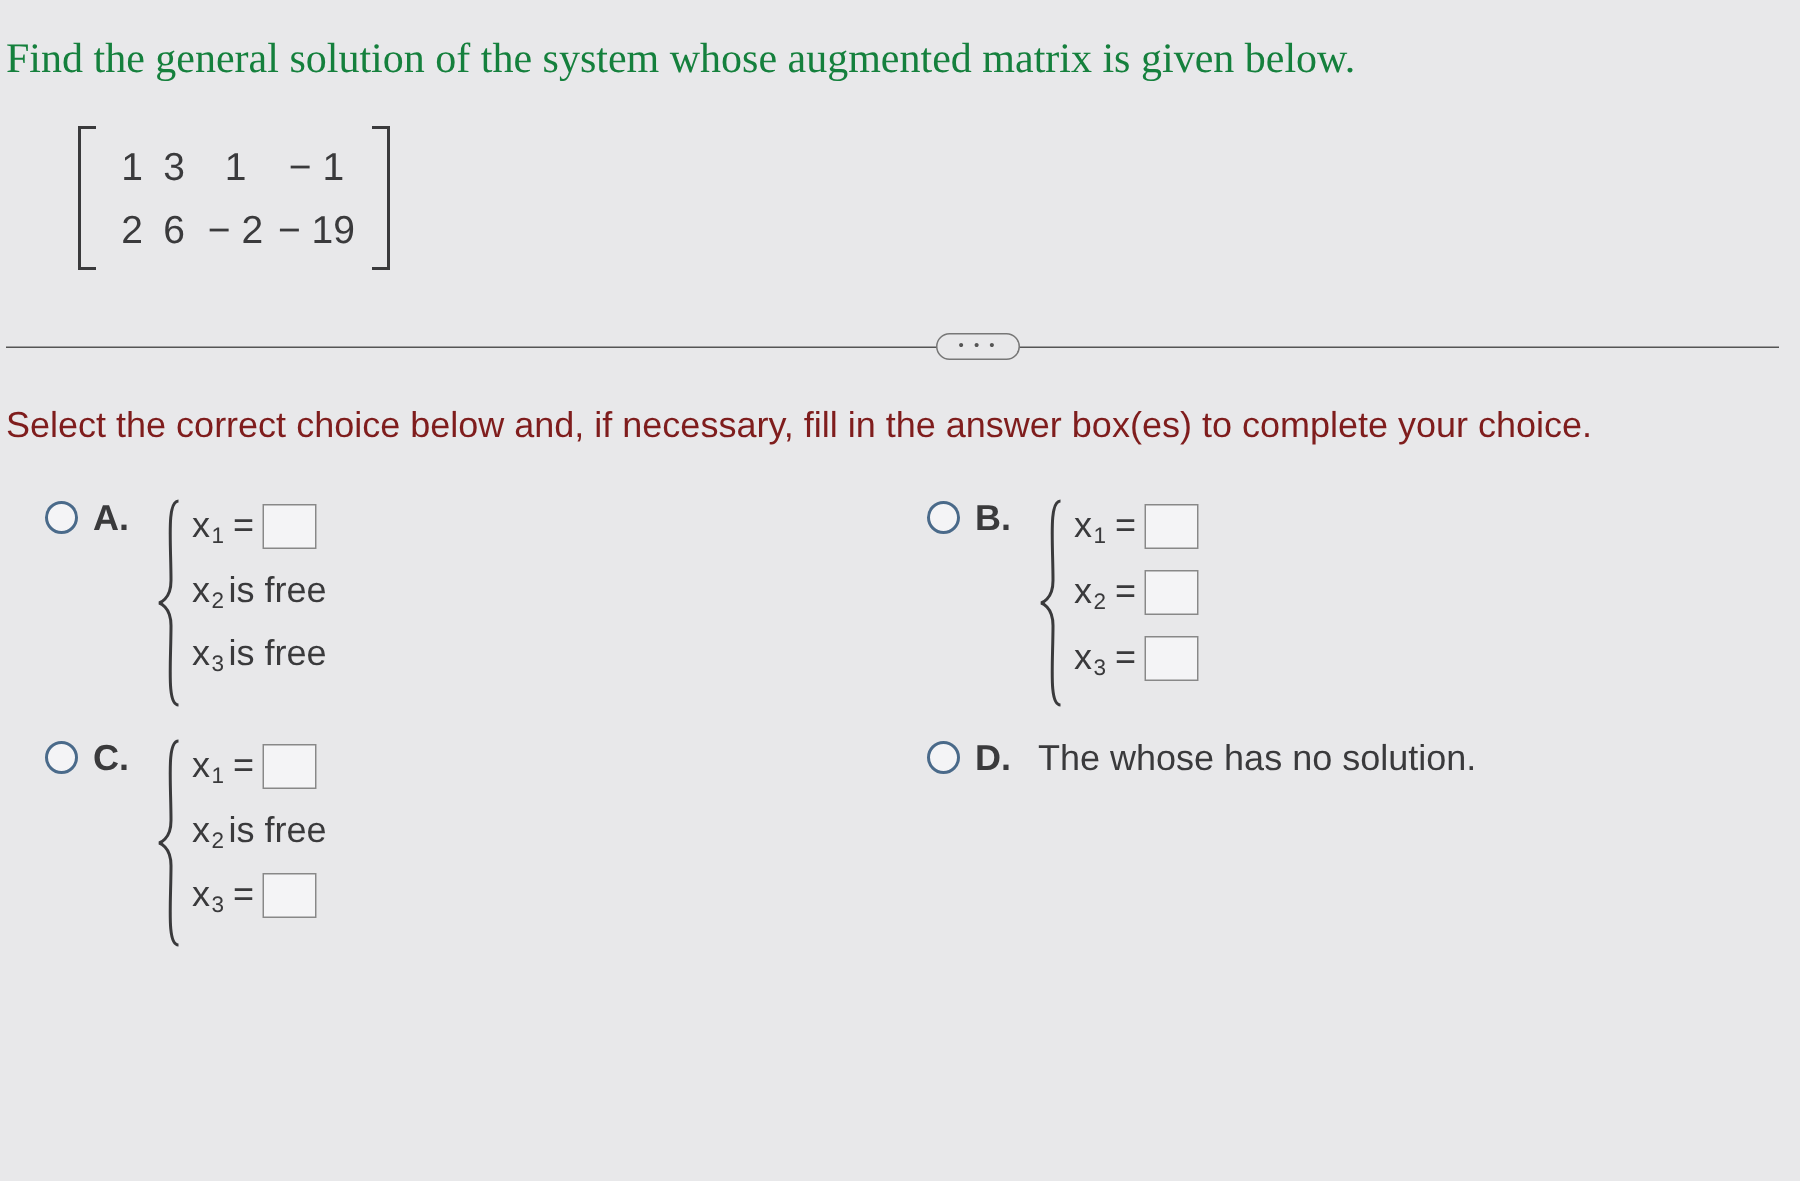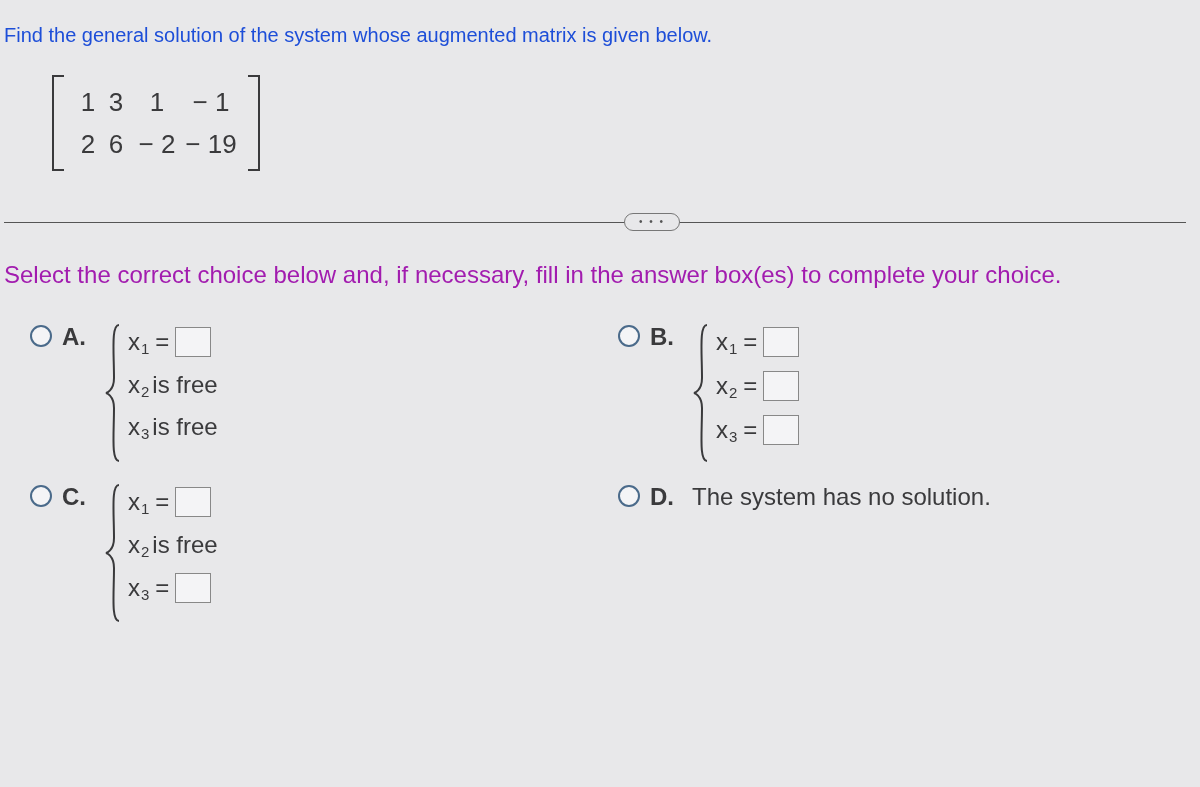--- a/index.html
+++ b/index.html
@@ -13,23 +13,24 @@
     color: #3a3a3c;
     overflow: hidden;
   }
   .wrap {
     width: 1200px;
     height: 787px;
     padding: 24px 14px 14px 4px;
     position: relative;
   }
   .question {
-    font-size: 20px;
-    color: #1d4ed8;
+    font-size: 28px;
+    color: #15803d;
     margin-bottom: 28px;
+    font-family: Liberation Serif, serif;
   }
   .matrix-block {
     display: inline-flex;
     align-items: stretch;
     margin-left: 48px;
     margin-bottom: 30px;
   }
   .bracket-left, .bracket-right {
     width: 12px;
     position: relative;
@@ -84,21 +85,21 @@
     background:#e8e8ea;
     padding: 0 14px;
     font-size: 10px;
     color:#555;
     letter-spacing: 2px;
     line-height: 16px;
     cursor: pointer;
   }
   .instruction {
     font-size: 24px;
-    color:#a21caf;
+    color:#7f1d1d;
     margin-bottom: 34px;
   }
   .choices {
     display: grid;
     grid-template-columns: 1fr 1fr;
     column-gap: 40px;
     row-gap: 20px;
     padding-left: 26px;
     padding-right: 20px;
   }
@@ -293,17 +294,17 @@
               <span class="eq">=</span>
             <span class="box"></span>
           </div>
         </div>
       </div>
     </div>
 
     <div class="choice">
       <div class="radio"></div>
       <div class="choice-label">D.</div>
-      <div class="plain-text">The system has no solution.</div>
+      <div class="plain-text">The whose has no solution.</div>
     </div>
 
   </div>
 </div>
 
 </body></html>

